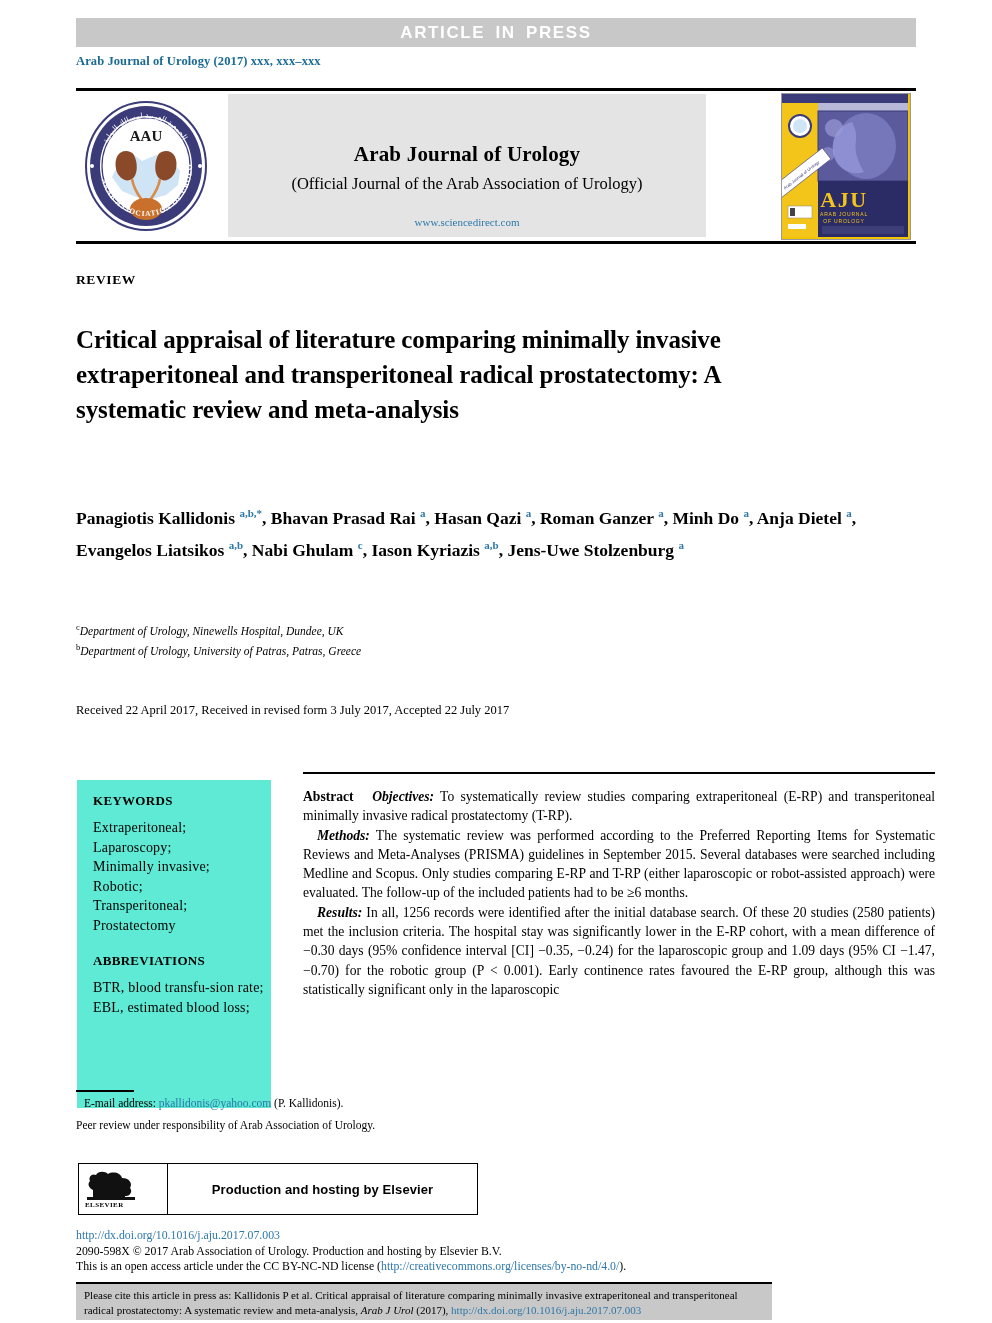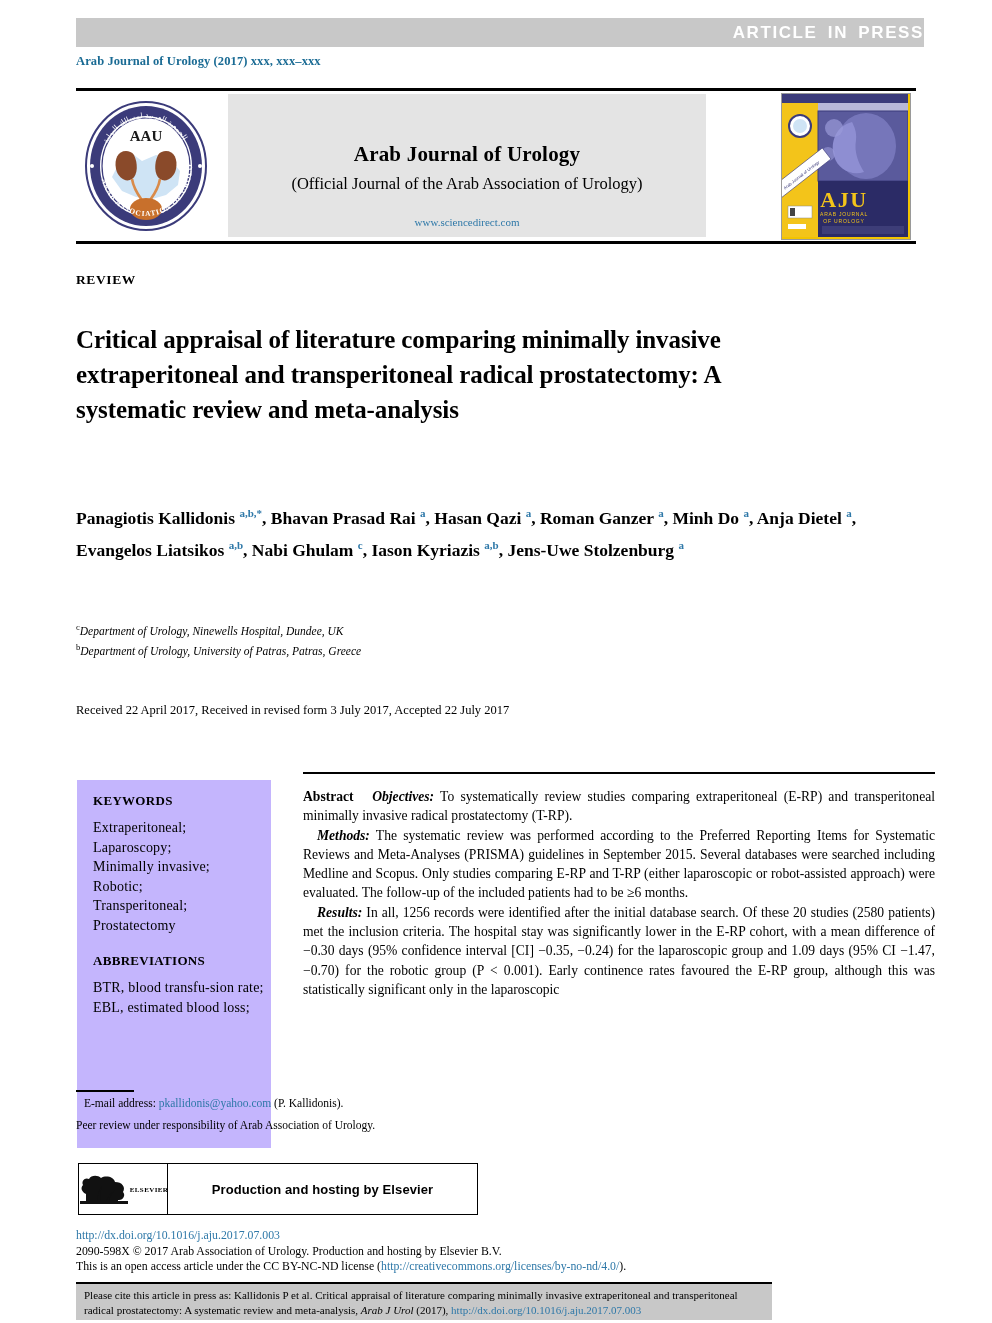--- a/index.html
+++ b/index.html
@@ -19,22 +19,21 @@
   
   .press-band {
     position: absolute;
     left: 76px;
     top: 18px;
     width: 840px;
     height: 29px;
     background: #c8c8c8;
     display: flex;
     align-items: center;
-    justify-content: flex-end;
-    padding-left: 8px;
+    justify-content: center;
   }
   .press-band-text {
     font-family: "Liberation Sans", sans-serif;
     font-weight: bold;
     font-size: 17px;
     letter-spacing: 1.6px;
     color: #ffffff;
     word-spacing: 4px;
   }
 
@@ -167,22 +166,22 @@
     top: 703px;
     font-size: 12.5px;
   }
 
   
   .kw-box {
     position: absolute;
     left: 77px;
     top: 780px;
     width: 194px;
-    height: 368px;
-    background: #c4b5fd;
+    height: 328px;
+    background: #5eead4;
     box-sizing: border-box;
     padding: 13px 4px 0 16px;
   }
   .kw-heading {
     font-size: 13px;
     font-weight: bold;
     letter-spacing: 0.3px;
     margin-bottom: 9px;
   }
   .kw-list {
@@ -257,22 +256,22 @@
     height: 52px;
     border: 1.6px solid #000;
     box-sizing: border-box;
     display: flex;
     align-items: center;
   }
   .elsevier-mark {
     width: 76px;
     height: 100%;
     display: flex;
-    flex-direction: row;
-    align-items: center;
+    flex-direction: column;
+    align-items: flex-start;
     justify-content: center;
     border-right: 1.6px solid #000;
     margin-left: 6px;
     padding-right: 6px;
   }
   .elsevier-tree { line-height: 0; }
   .elsevier-word {
     font-family: "Liberation Serif", serif;
     font-size: 7px;
     font-weight: bold;

